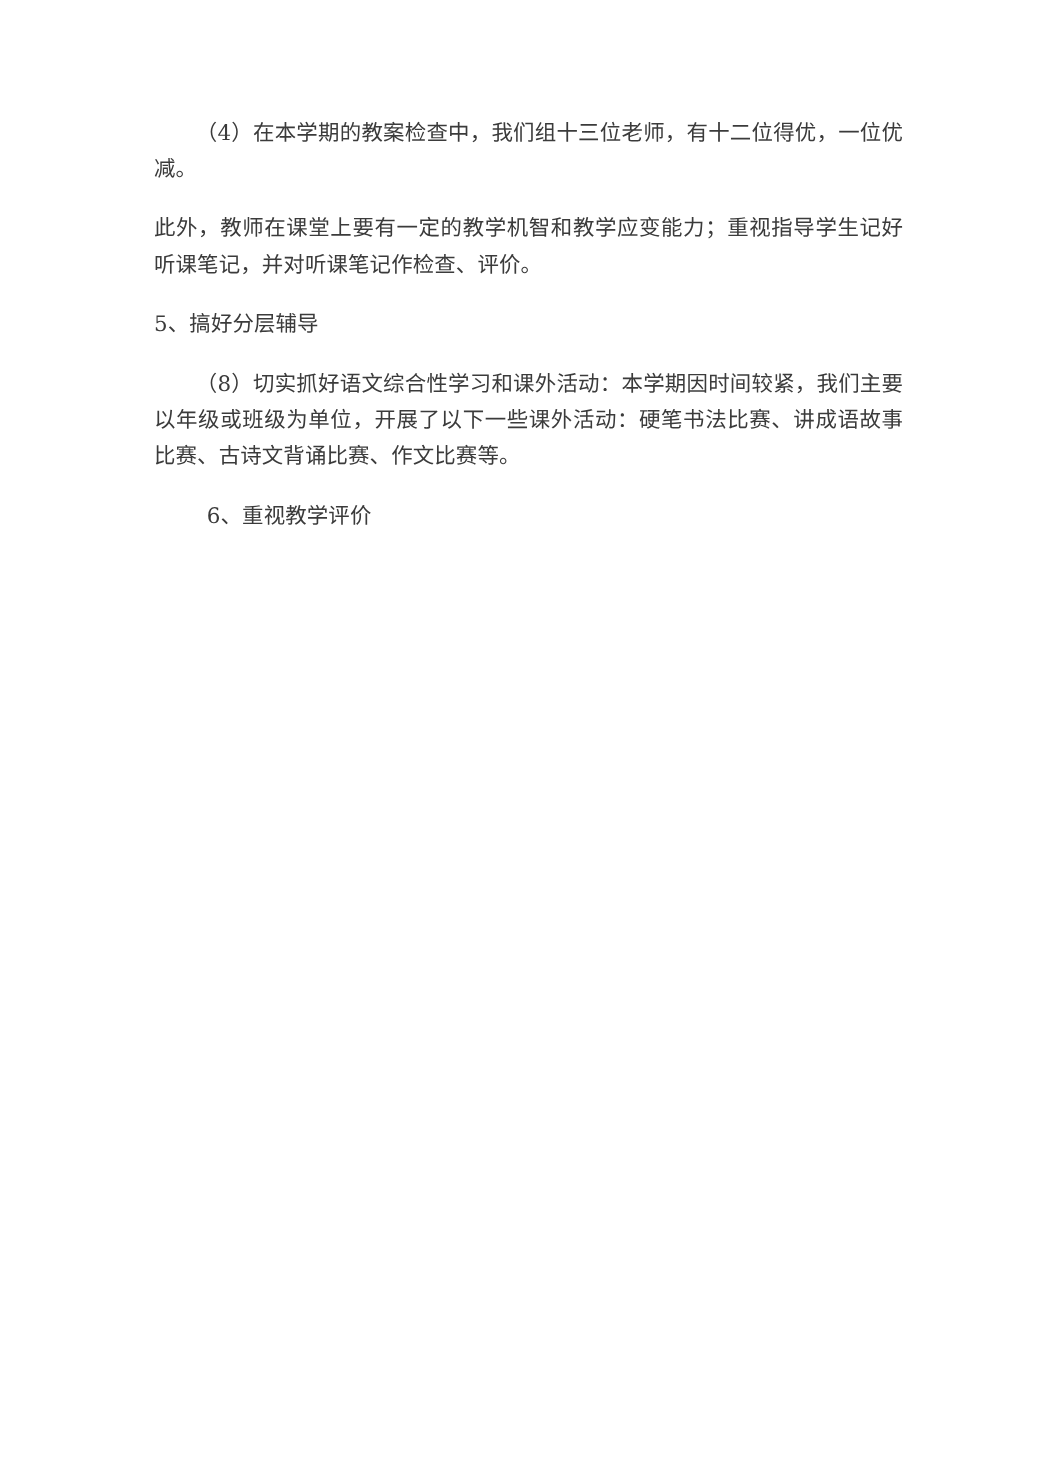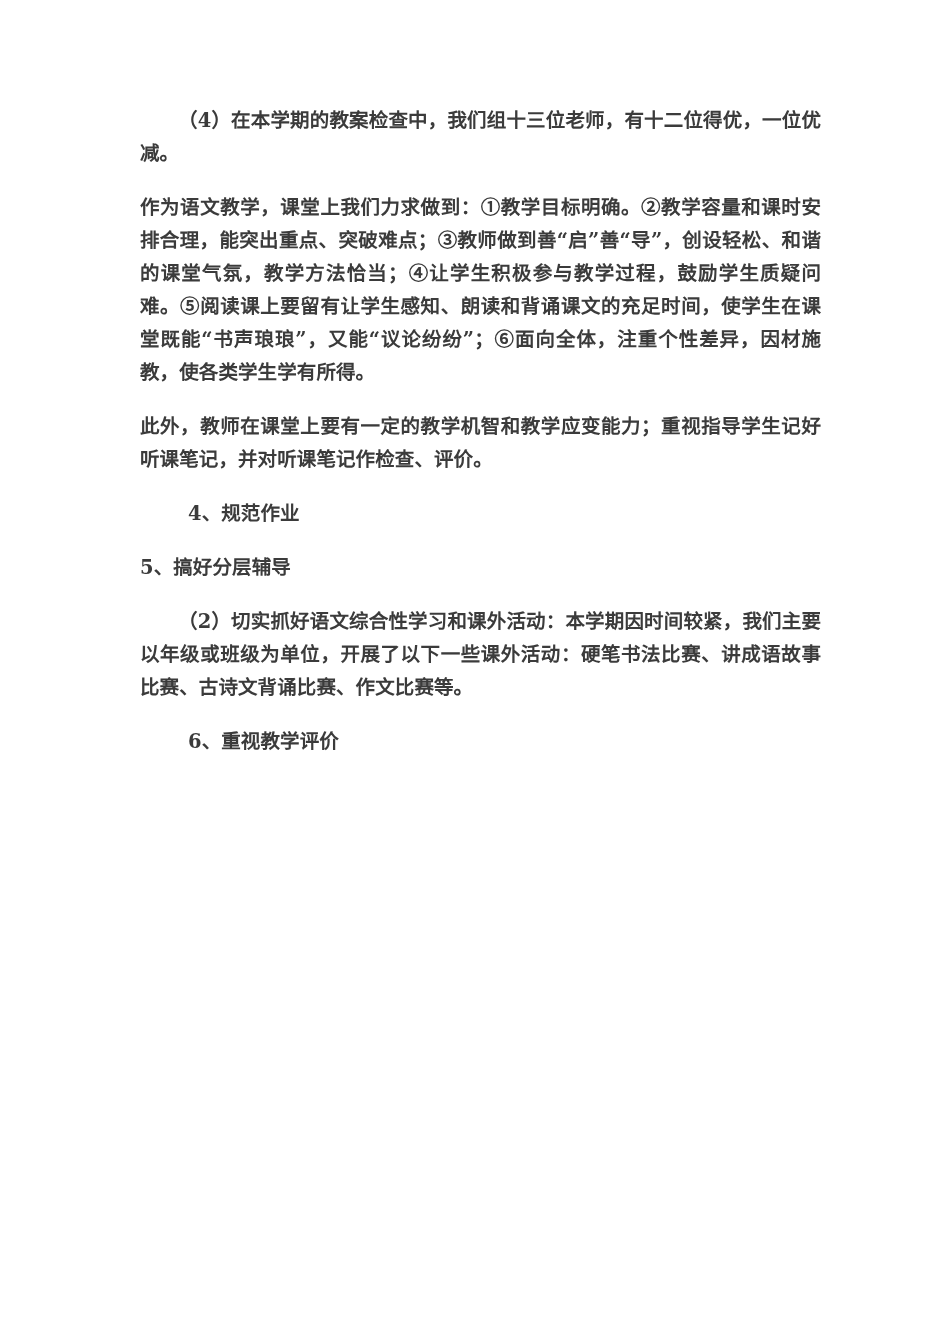--- a/index.html
+++ b/index.html
@@ -30,21 +30,21 @@
   }
 
   .para {
     margin: 0;
     font-size: 19.5px;
     line-height: 33px;
     color: #3b3b3b;
     text-align: justify;
     text-justify: inter-ideograph;
     letter-spacing: 0.1px;
-    font-weight: 700;
+    font-weight: 400;
     
     -webkit-font-smoothing: antialiased;
   }
 
   
   .para + .para {
     margin-top: 21px;
   }
 
   
@@ -60,31 +60,29 @@
 </head>
 <body>
 
 <div id="page">
 
   <div id="doc-body">
 
     <p class="para indent-item">（4）在本学期的教案检查中，我们组十三位老师，有十二位得优，一位优减。</p>
 
 
-    <p class="para indent-none">作为语文教学，课堂上我们力求做到：①教学目标明确。②教学容量和课时安排合理，能突出重点、突破难点；③教师做到善“启”善“导”，创设轻松、和谐的课堂气氛，教学方法恰当；④让学生积极参与教学过程，鼓励学生质疑问难。⑤阅读课上要留有让学生感知、朗读和背诵课文的充足时间，使学生在课堂既能“书声琅琅”，又能“议论纷纷”；⑥面向全体，注重个性差异，因材施教，使各类学生学有所得。</p>
 
     <p class="para indent-none">此外，教师在课堂上要有一定的教学机智和教学应变能力；重视指导学生记好听课笔记，并对听课笔记作检查、评价。</p>
 
-    <p class="para heading indent-head">4、规范作业</p>
 
 
 
 
     <p class="para heading indent-none">5、搞好分层辅导</p>
 
 
-    <p class="para indent-item">（2）切实抓好语文综合性学习和课外活动：本学期因时间较紧，我们主要以年级或班级为单位，开展了以下一些课外活动：硬笔书法比赛、讲成语故事比赛、古诗文背诵比赛、作文比赛等。</p>
+    <p class="para indent-item">（8）切实抓好语文综合性学习和课外活动：本学期因时间较紧，我们主要以年级或班级为单位，开展了以下一些课外活动：硬笔书法比赛、讲成语故事比赛、古诗文背诵比赛、作文比赛等。</p>
 
     <p class="para heading indent-head">6、重视教学评价</p>
 
   </div>
 
 </div>
 
 </body></html>

